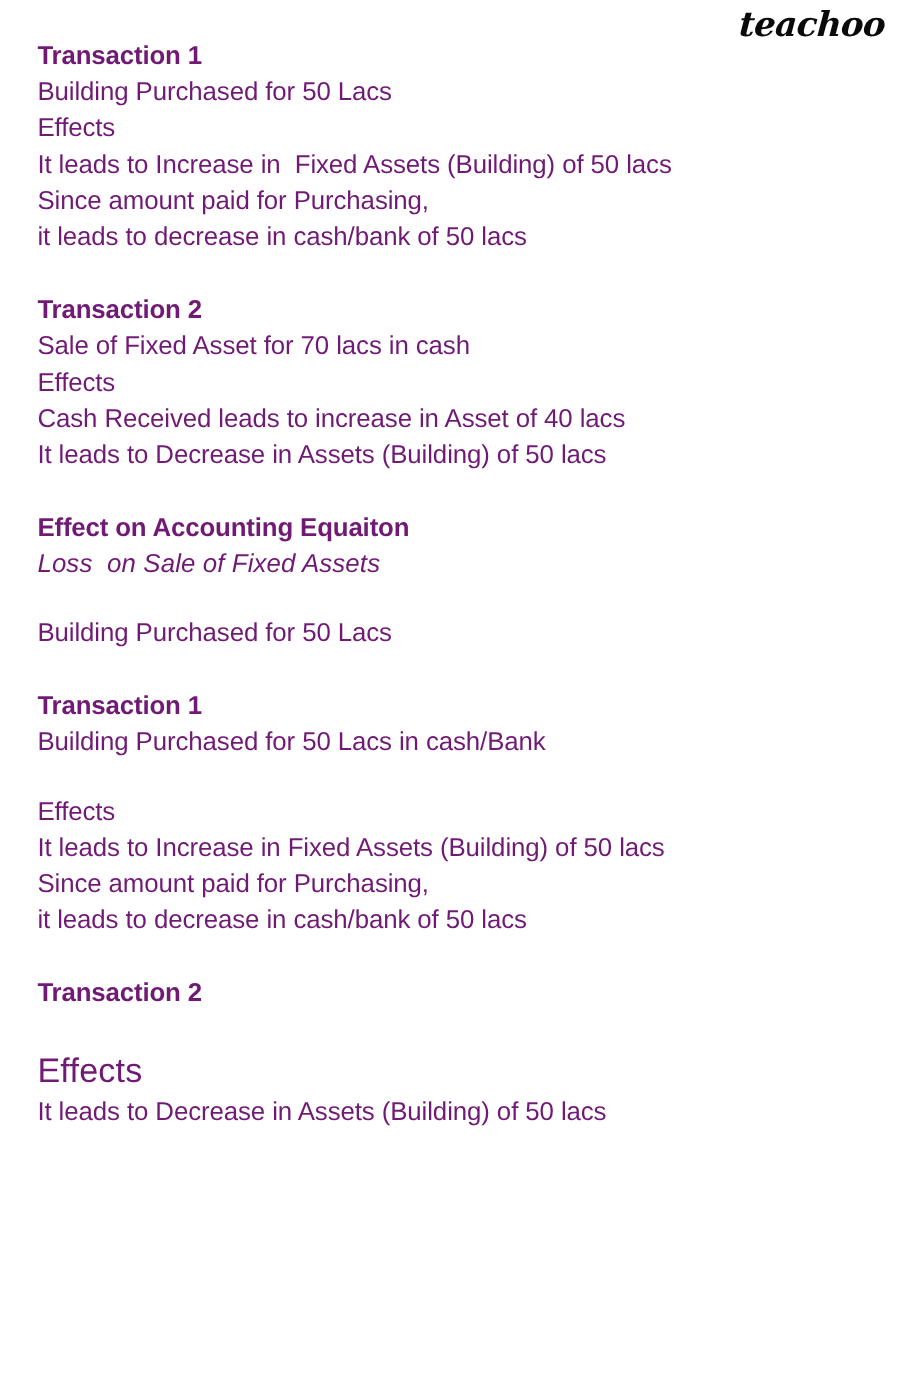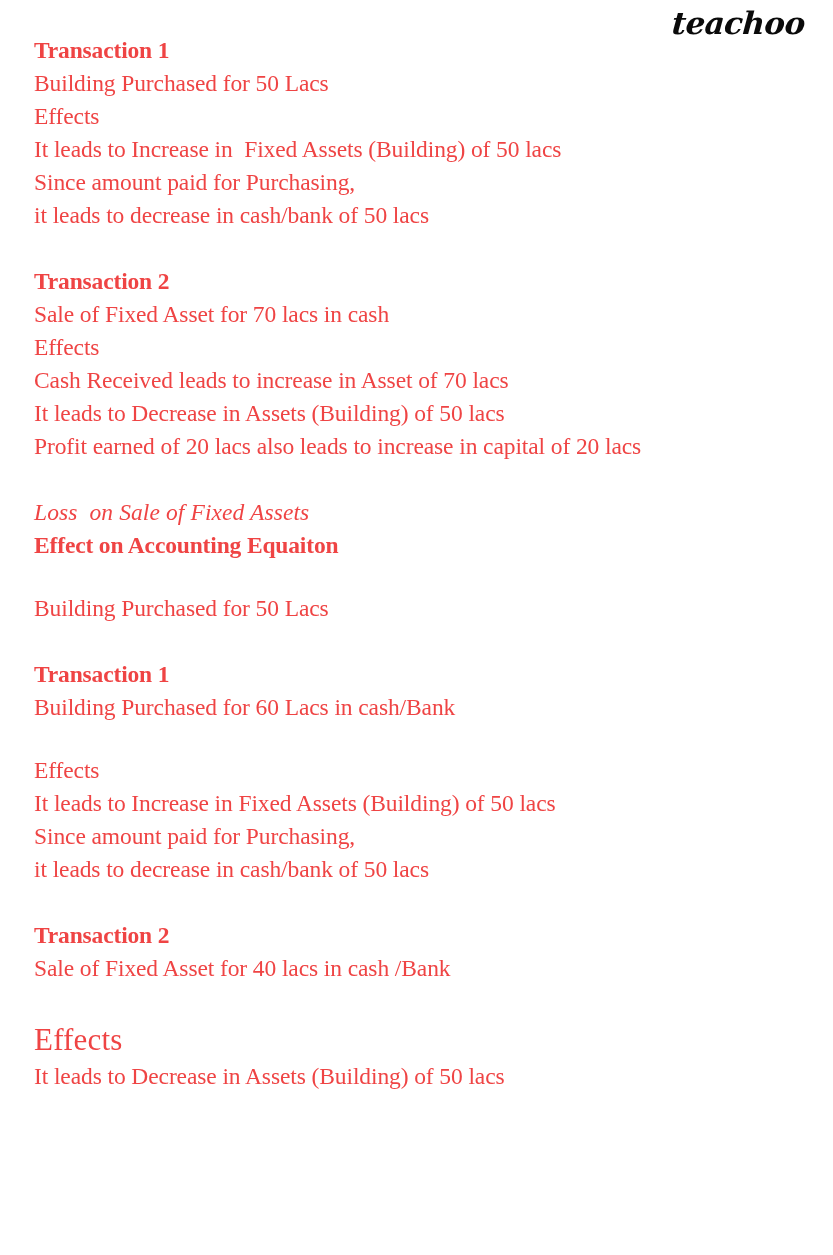--- a/index.html
+++ b/index.html
@@ -51,22 +51,21 @@
     margin: 0 0 0 0;
   }
 
   .line {
     font-size: 23.5px;
     line-height: 33px;
     font-weight: 400;
     white-space: pre;
     font-stretch: condensed;
     letter-spacing: -0.1px;
-    color: #ef4444;
-    font-family: Liberation Serif, serif;
+    color: #701a75;
   }
 
   .line.head {
     font-weight: 700;
     letter-spacing: -0.15px;
   }
 
   .line.italic {
     font-style: italic;
     letter-spacing: 0.1px;
@@ -107,50 +106,48 @@
       <div class="line">Since amount paid for Purchasing,</div>
       <div class="line">it leads to decrease in cash/bank of 50 lacs</div>
     </div>
 
     <div class="gap"></div>
 
     <div class="block">
       <div class="line head">Transaction 2</div>
       <div class="line">Sale of Fixed Asset for 70 lacs in cash</div>
       <div class="line">Effects</div>
-      <div class="line">Cash Received leads to increase in Asset of 70 lacs</div>
+      <div class="line">Cash Received leads to increase in Asset of 40 lacs</div>
       <div class="line">It leads to Decrease in Assets (Building) of 50 lacs</div>
-      <div class="line">Profit earned of 20 lacs also leads to increase in capital of 20 lacs</div>
     </div>
 
     <div class="gap"></div>
 
     <div class="block">
+      <div class="line head">Effect on Accounting Equaiton</div>
       <div class="line italic">Loss  on Sale of Fixed Assets</div>
-      <div class="line head">Effect on Accounting Equaiton</div>
       <div class="gap-sm"></div>
       <div class="line">Building Purchased for 50 Lacs</div>
     </div>
 
     <div class="gap"></div>
 
     <div class="block">
       <div class="line head">Transaction 1</div>
-      <div class="line">Building Purchased for 60 Lacs in cash/Bank</div>
+      <div class="line">Building Purchased for 50 Lacs in cash/Bank</div>
       <div class="gap-sm"></div>
       <div class="line">Effects</div>
       <div class="line">It leads to Increase in Fixed Assets (Building) of 50 lacs</div>
       <div class="line">Since amount paid for Purchasing,</div>
       <div class="line">it leads to decrease in cash/bank of 50 lacs</div>
     </div>
 
     <div class="gap"></div>
 
     <div class="block">
       <div class="line head">Transaction 2</div>
-      <div class="line">Sale of Fixed Asset for 40 lacs in cash /Bank</div>
       <div class="gap-lg"></div>
       <div class="line big">Effects</div>
       <div class="line">It leads to Decrease in Assets (Building) of 50 lacs</div>
     </div>
 
   </div>
 </div>
 
 </body></html>

